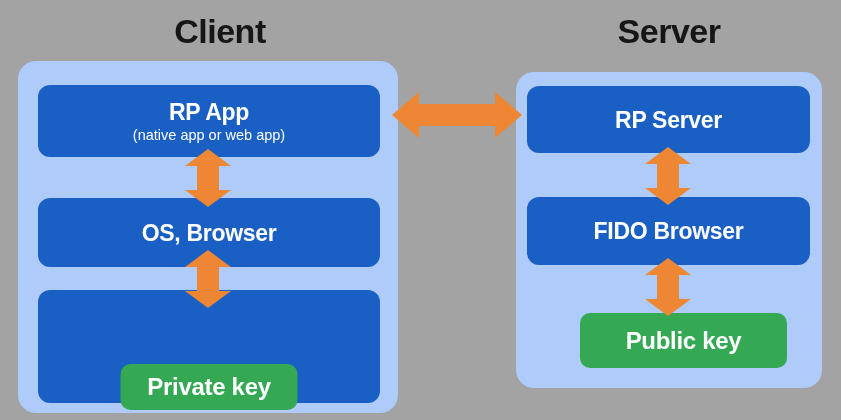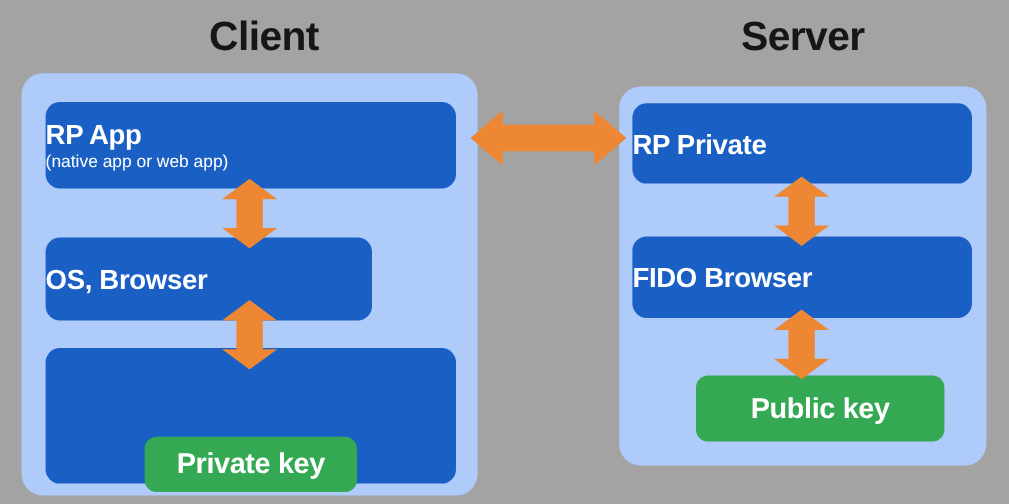--- a/index.html
+++ b/index.html
@@ -38,39 +38,40 @@
   .client-panel { left: 18px;  top: 61px; width: 380px; height: 352px; }
   .server-panel { left: 516px; top: 72px; width: 306px; height: 316px; }
 
   .bluebox {
     position: absolute;
     background: #1a5fc4;
     border-radius: 12px;
     color: #ffffff;
     display: flex;
     flex-direction: column;
+    align-items: center;
     justify-content: center;
     z-index: 2;
   }
   .box-label {
     font-size: 23px;
     font-weight: bold;
     letter-spacing: -0.3px;
     line-height: 26px;
     white-space: nowrap;
   }
   .box-sublabel {
     font-size: 14.5px;
     font-weight: normal;
     line-height: 18px;
     margin-top: 1px;
     white-space: nowrap;
   }
   .rp-app       { left: 20px; top: 24px;  width: 342px; height: 72px; }
-  .os-browser   { left: 20px; top: 137px; width: 272px; height: 69px; }
+  .os-browser   { left: 20px; top: 137px; width: 342px; height: 69px; }
   .authenticator{ left: 20px; top: 229px; width: 342px; height: 113px;
                   justify-content: flex-start; }
   .auth-label {
     position: absolute;
     top: 23px;
     width: 100%;
     text-align: center;
     font-size: 18px;
     font-weight: bold;
     letter-spacing: -0.2px;
@@ -123,21 +124,21 @@
     </div>
     <div class="bluebox authenticator">
       <div class="greenbox private-key">
         <span>Private key</span>
       </div>
     </div>
   </div>
 
   <div class="panel server-panel">
     <div class="bluebox rp-server">
-      <div class="box-label">RP Private</div>
+      <div class="box-label">RP Server</div>
     </div>
     <div class="bluebox fido-server">
       <div class="box-label">FIDO Browser</div>
     </div>
     <div class="greenbox public-key">
       <span>Public key</span>
     </div>
   </div>
 
   <svg class="arrow h-arrow" width="130" height="46" viewBox="0 0 130 46">

